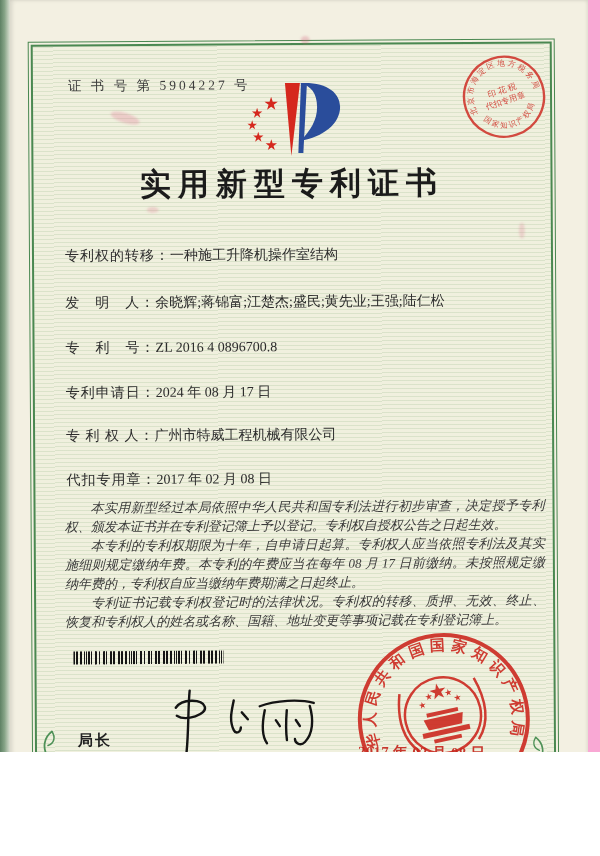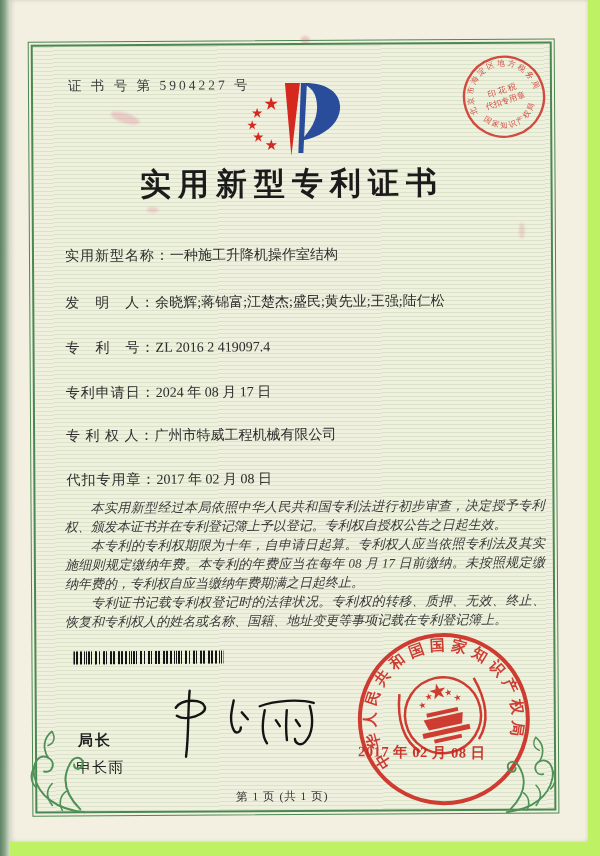--- a/index.html
+++ b/index.html
@@ -1,17 +1,17 @@
 <!DOCTYPE html>
 <html><head>
 <meta charset="utf-8">
 <style>
   html,body{margin:0;padding:0;}
   body{font-family:"Liberation Serif","DejaVu Serif",serif;background:#ffffff;}
-  .scan{position:relative;width:600px;height:856px;overflow:hidden;background:#bef264;}
+  .scan{position:relative;width:600px;height:752px;overflow:hidden;background:#f9a8d4;}
   .edge-left{position:absolute;left:0;top:0;bottom:0;width:10px;
     background:linear-gradient(90deg,#5e8164 0%,#86a487 45%,#d9ded0 100%);}
   .paper{position:absolute;left:10px;top:0;width:578px;height:842px;
     background:linear-gradient(180deg,#f6f3e7 0%,#f3ف0e2 40%,#f2efe0 100%);
     background:#f3f0e2;box-shadow:2px 0 4px rgba(0,0,0,.12) inset, -2px 0 3px rgba(0,0,0,.05) inset;}
   .tilt{position:absolute;left:0;top:0;width:600px;height:856px;transform:rotate(-0.35deg);transform-origin:300px 420px;}
   .frame{position:absolute;left:30px;top:40px;width:527px;height:775px;border:1px solid #4a8851;padding:2px;box-sizing:border-box;}
   .frame-inner{width:100%;height:100%;box-sizing:border-box;border:2px solid #4a8851;
     background-color:#f0f0de;
     background-image:repeating-linear-gradient(180deg,rgba(110,160,100,0.17) 0px,rgba(110,160,100,0.17) 1px,rgba(255,255,255,0) 1px,rgba(255,255,255,0) 4px);}
@@ -72,23 +72,23 @@
         <polygon points="26,15.4 27.5,20 32.2,20 28.4,22.8 29.8,27.4 26,24.6 22.2,27.4 23.6,22.8 19.8,20 24.5,20" transform="translate(0,0) scale(1.08)"></polygon>
         <polygon points="0,-5.5 1.2,-1.7 5.2,-1.7 2,0.7 3.2,4.4 0,2.1 -3.2,4.4 -2,0.7 -5.2,-1.7 -1.2,-1.7" transform="translate(14,33)"></polygon>
         <polygon points="0,-5 1.1,-1.5 4.8,-1.5 1.8,0.6 2.9,4.1 0,1.9 -2.9,4.1 -1.8,0.6 -4.8,-1.5 -1.1,-1.5" transform="translate(9,45)"></polygon>
         <polygon points="0,-5.5 1.2,-1.7 5.2,-1.7 2,0.7 3.2,4.4 0,2.1 -3.2,4.4 -2,0.7 -5.2,-1.7 -1.2,-1.7" transform="translate(15,57)"></polygon>
         <polygon points="0,-6 1.3,-1.9 5.7,-1.9 2.2,0.8 3.5,4.9 0,2.3 -3.5,4.9 -2.2,0.8 -5.7,-1.9 -1.3,-1.9" transform="translate(28,65)"></polygon>
       </g>
     </svg>
 
     <div class="title">实用新型专利证书</div>
 
-    <div class="field f0"><span class="lab">实用新型名称：</span><span>一种施工升降机操作室结构</span></div>
+    <div class="field f0"><span class="lab">专利权的转移：</span><span>一种施工升降机操作室结构</span></div>
     <div class="field f1"><span class="lab">发　明　人：</span><span>余晓辉;蒋锦富;江楚杰;盛民;黄先业;王强;陆仁松</span></div>
-    <div class="field f2"><span class="lab">专　利　号：</span><span>ZL 2016 2 419097.4</span></div>
+    <div class="field f2"><span class="lab">专　利　号：</span><span>ZL 2016 4 0896700.8</span></div>
     <div class="field f3"><span class="lab">专利申请日：</span><span>2024 年 08 月 17 日</span></div>
     <div class="field f4"><span class="lab">专 利 权 人：</span><span>广州市特威工程机械有限公司</span></div>
     <div class="field f5"><span class="lab">代扣专用章：</span><span>2017 年 02 月 08 日</span></div>
 
     <div class="paras">
       <p>本实用新型经过本局依照中华人民共和国专利法进行初步审查，决定授予专利权、颁发本证书并在专利登记簿上予以登记。专利权自授权公告之日起生效。</p>
       <p>本专利的专利权期限为十年，自申请日起算。专利权人应当依照专利法及其实施细则规定缴纳年费。本专利的年费应当在每年 08 月 17 日前缴纳。未按照规定缴纳年费的，专利权自应当缴纳年费期满之日起终止。</p>
       <p>专利证书记载专利权登记时的法律状况。专利权的转移、质押、无效、终止、恢复和专利权人的姓名或名称、国籍、地址变更等事项记载在专利登记簿上。</p>
     </div>
 

